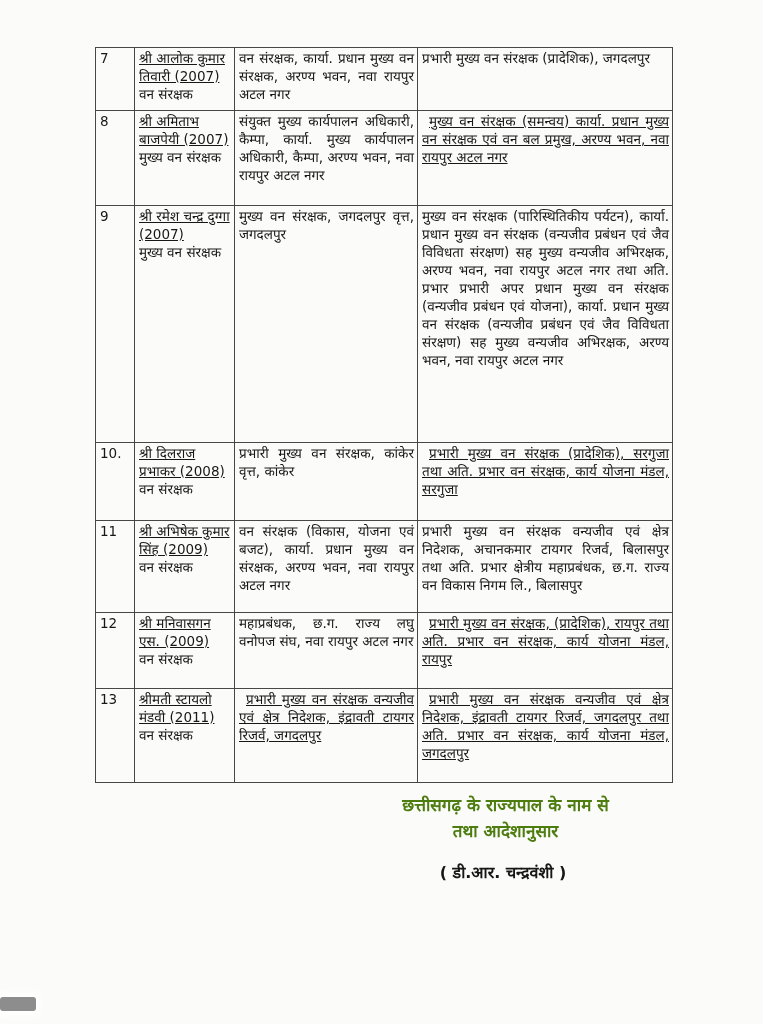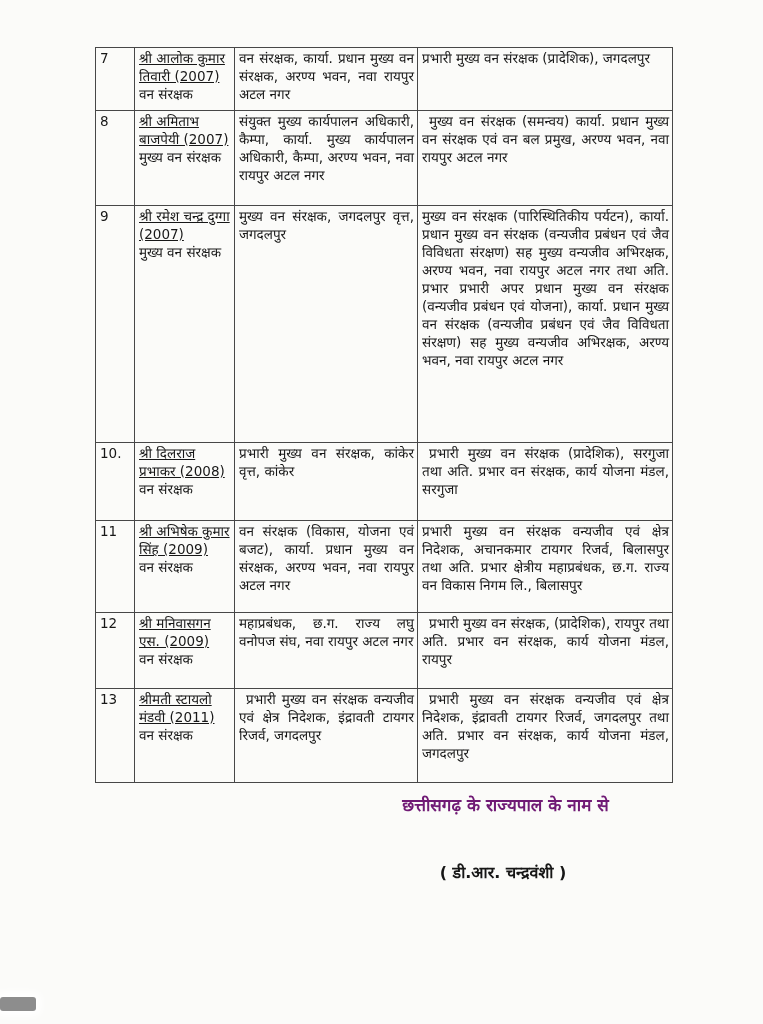--- a/index.html
+++ b/index.html
@@ -38,30 +38,30 @@
   td.c-new  { text-align: justify; }
   .r7  { height: 63px; }
   .r8  { height: 95px; }
   .r9  { height: 237px; }
   .r10 { height: 78px; }
   .r11 { height: 92px; margin-left: 13px; }
   .r12 { height: 76px; margin-top: 19px; }
   .r13 { height: 94px; }
   .name-line { display: block; text-decoration: underline; }
   .desig-line { display: block; }
-  .indent1 { text-indent: 7px; }
+  .indent1 { text-indent: 7px; text-decoration: underline; }
   
   .authority-heading {
     position: absolute;
     left: 333px; top: 792px; width: 345px;
     text-align: center;
     font-weight: bold;
     font-size: 17px;
     line-height: 26px;
-    color: #701a75;
+    color: #4d7c0f;
   }
   .digital-signature {
     position: absolute;
     left: 243px; top: 853px; width: 200px;
     font-size: 12.5px;
     line-height: 17.5px;
     font-weight: bold;
     color: #3d3d3d;
     letter-spacing: 0.2px;
   }
@@ -159,20 +159,21 @@
           <span class="desig-line">वन संरक्षक</span>
         </td>
         <td class="c-cur indent1">प्रभारी मुख्य वन संरक्षक वन्यजीव एवं क्षेत्र निदेशक, इंद्रावती टायगर रिजर्व, जगदलपुर</td>
         <td class="c-new indent1">प्रभारी मुख्य वन संरक्षक वन्यजीव एवं क्षेत्र निदेशक, इंद्रावती टायगर रिजर्व, जगदलपुर तथा अति. प्रभार वन संरक्षक, कार्य योजना मंडल, जगदलपुर</td>
       </tr>
     </tbody>
   </table>
 
   <div class="authority-heading">
     <div>छत्तीसगढ़ के राज्यपाल के नाम से</div>
+    <div>तथा आदेशानुसार</div>
   </div>
 
 
   <div class="signatory-block">
     <div class="sig-name">( डी.आर. चन्द्रवंशी )</div>
   </div>
 
   <div class="scroll-pill"></div>
 
 </div>

